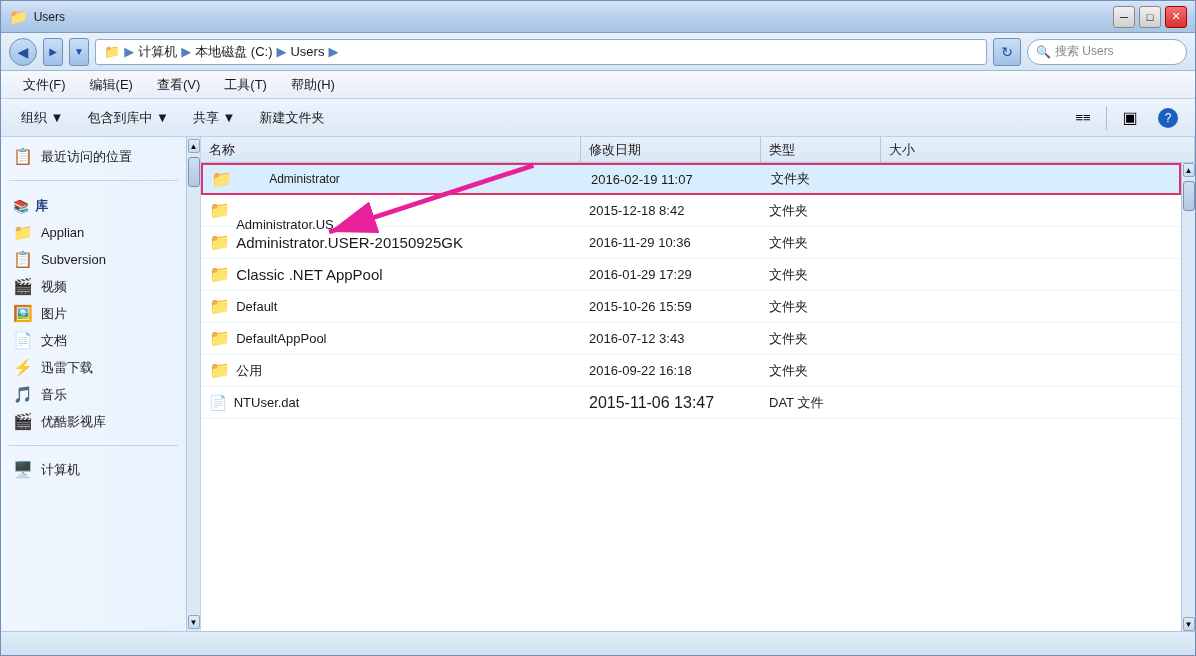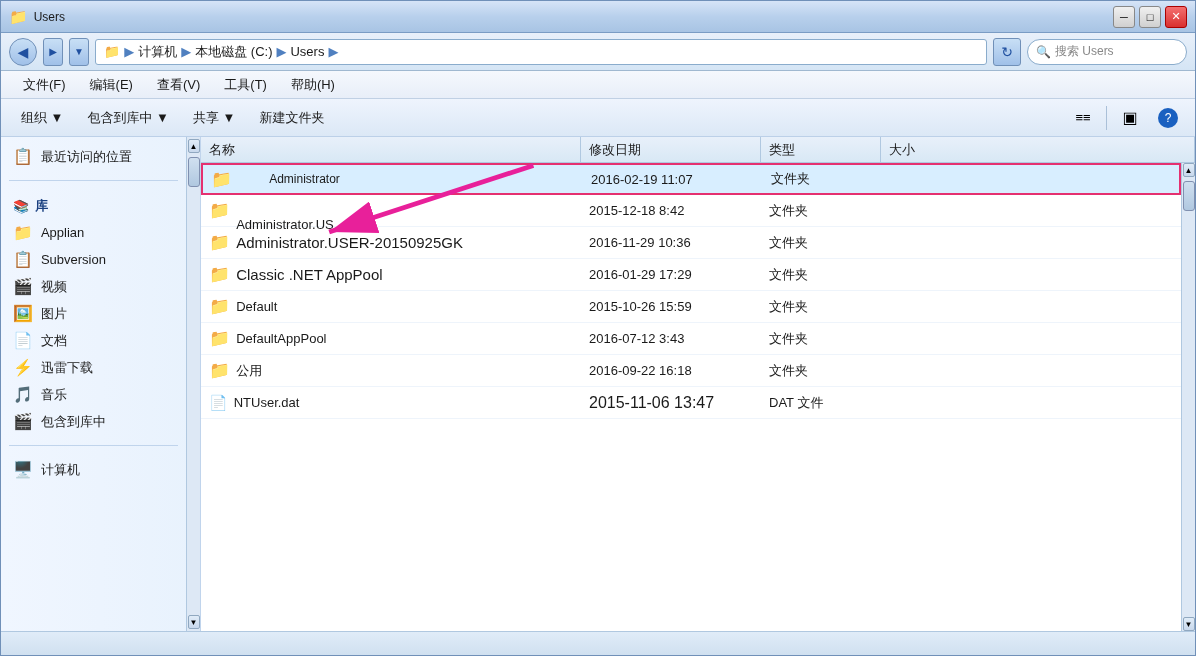--- a/index.html
+++ b/index.html
@@ -497,21 +497,21 @@
             <div class="sidebar-item">
               <span class="icon">⚡</span>
               <span>迅雷下载</span>
             </div>
             <div class="sidebar-item">
               <span class="icon">🎵</span>
               <span>音乐</span>
             </div>
             <div class="sidebar-item">
               <span class="icon">🎬</span>
-              <span>包含到库中</span>
+              <span>优酷影视库</span>
             </div>
           </div>
           <div class="sidebar-divider"></div>
 
           <div class="sidebar-section">
             <div class="sidebar-item">
               <span class="icon">🖥️</span>
               <span>计算机</span>
             </div>
           </div>

